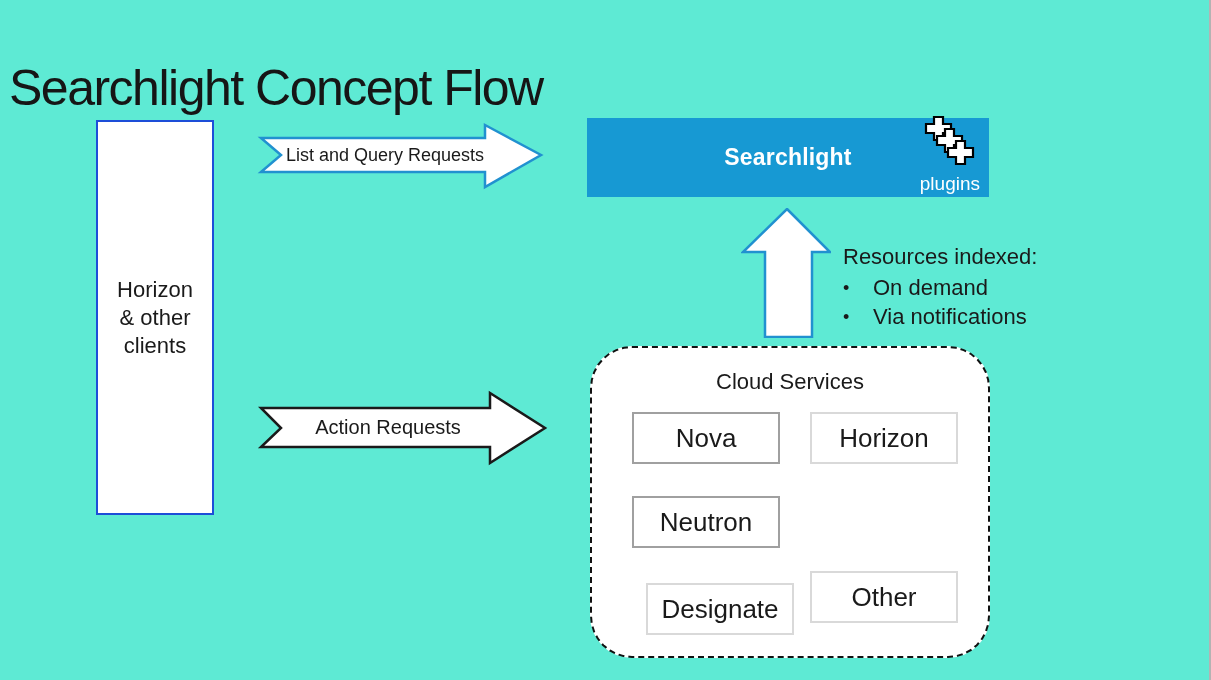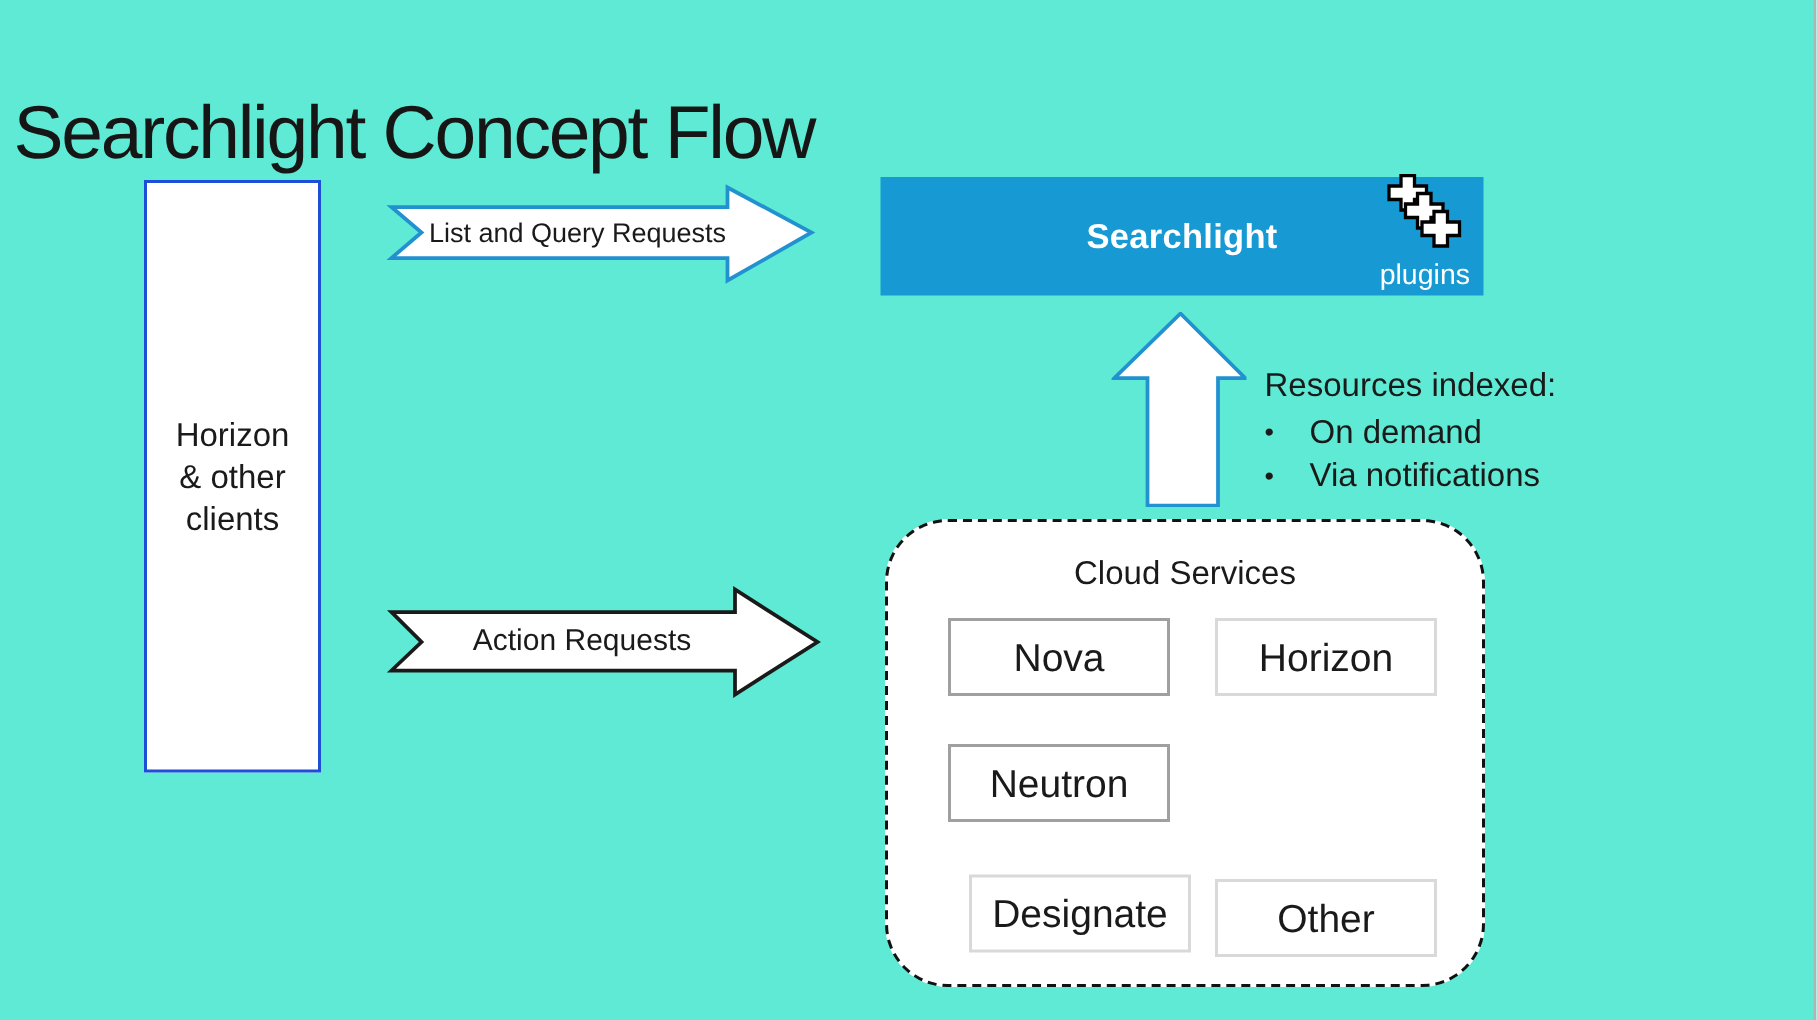--- a/index.html
+++ b/index.html
@@ -57,21 +57,21 @@
     font-size:22px;line-height:28px;
   }
   .service-box{
     position:absolute;width:144px;height:48px;
     border:2px solid #d9d9d9;background:#fff;
     display:flex;align-items:center;justify-content:center;
     font-size:26px;
   }
   .svc-0{left:40px;top:64px;}   .svc-1{left:218px;top:64px;}
   .svc-2{left:40px;top:148px;}  .svc-3{left:218px;top:148px;}
-  .svc-4{left:54px;top:235px;}  .svc-5{left:218px;top:238px;}
+  .svc-4{left:54px;top:235px;}  .svc-5{left:218px;top:223px;}
 
   .slide-right-border{position:absolute;right:0;top:0;width:2px;height:100%;background:#b3b3b3;}
 </style>
 </head>
 <body>
 
 <div class="stage">
 
   <div class="page-title">Searchlight Concept Flow</div>
 

